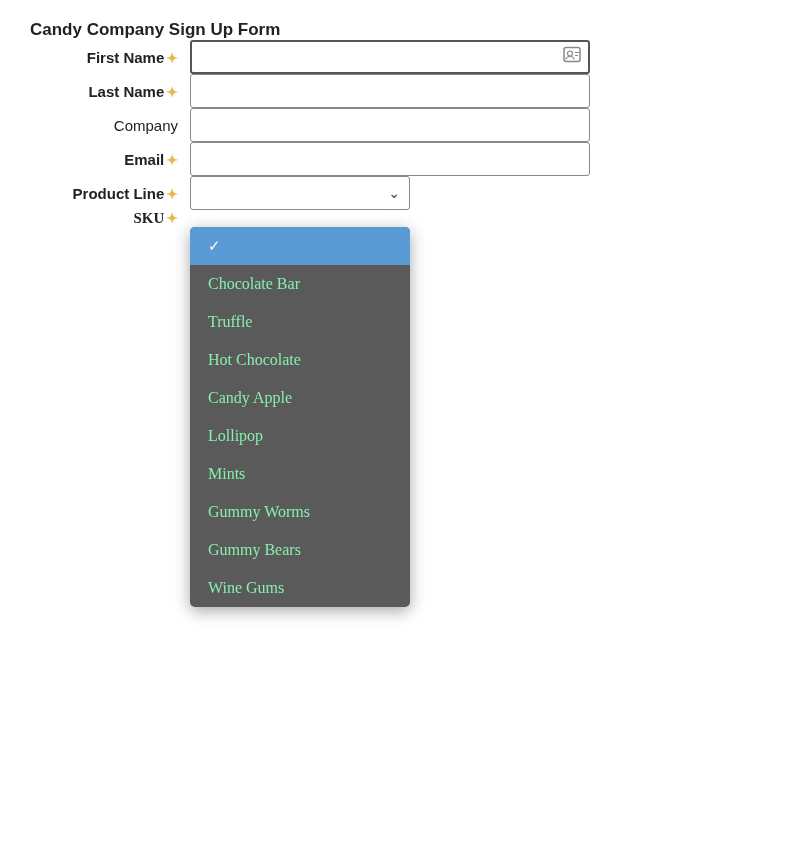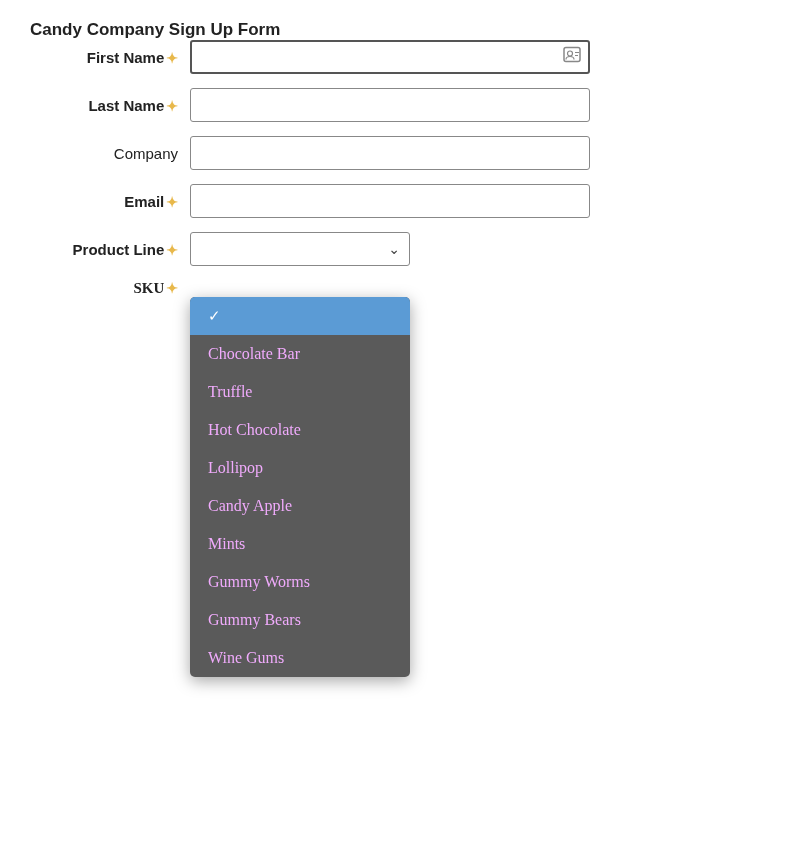--- a/index.html
+++ b/index.html
@@ -20,21 +20,21 @@
 
     .form-title {
       font-size: 17px;
       font-weight: bold;
       color: #222;
     }
 
     .form-row {
       display: flex;
       align-items: center;
-      margin-bottom: 14px;
+      margin-bottom: 0;
       position: relative;
     }
 
     .form-label {
       width: 160px;
       text-align: right;
       padding-right: 12px;
       font-size: 15px;
       color: #222;
     }
@@ -122,21 +122,21 @@
       z-index: 100;
       background: #5a5a5a;
       border-radius: 5px;
       min-width: 220px;
       box-shadow: 0 4px 16px rgba(0,0,0,0.35);
       overflow: hidden;
     }
 
     .dropdown-item {
       padding: 10px 18px;
-      color: #f0abfc;
+      color: #86efac;
       font-size: 16px;
       cursor: pointer;
       display: flex;
       align-items: center;
       gap: 10px;
     }
 
     .dropdown-item.selected {
       background: #5b9bd5;
       color: #fff;
@@ -230,26 +230,26 @@
     <div class="dropdown-item">
       <span>Chocolate Bar</span>
     </div>
     <div class="dropdown-item">
       <span>Truffle</span>
     </div>
     <div class="dropdown-item">
       <span>Hot Chocolate</span>
     </div>
     <div class="dropdown-item">
+      <span>Candy Apple</span>
+    </div>
+    <div class="dropdown-item">
       <span>Lollipop</span>
     </div>
     <div class="dropdown-item">
-      <span>Candy Apple</span>
-    </div>
-    <div class="dropdown-item">
       <span>Mints</span>
     </div>
     <div class="dropdown-item">
       <span>Gummy Worms</span>
     </div>
     <div class="dropdown-item">
       <span>Gummy Bears</span>
     </div>
     <div class="dropdown-item">
       <span>Wine Gums</span>

